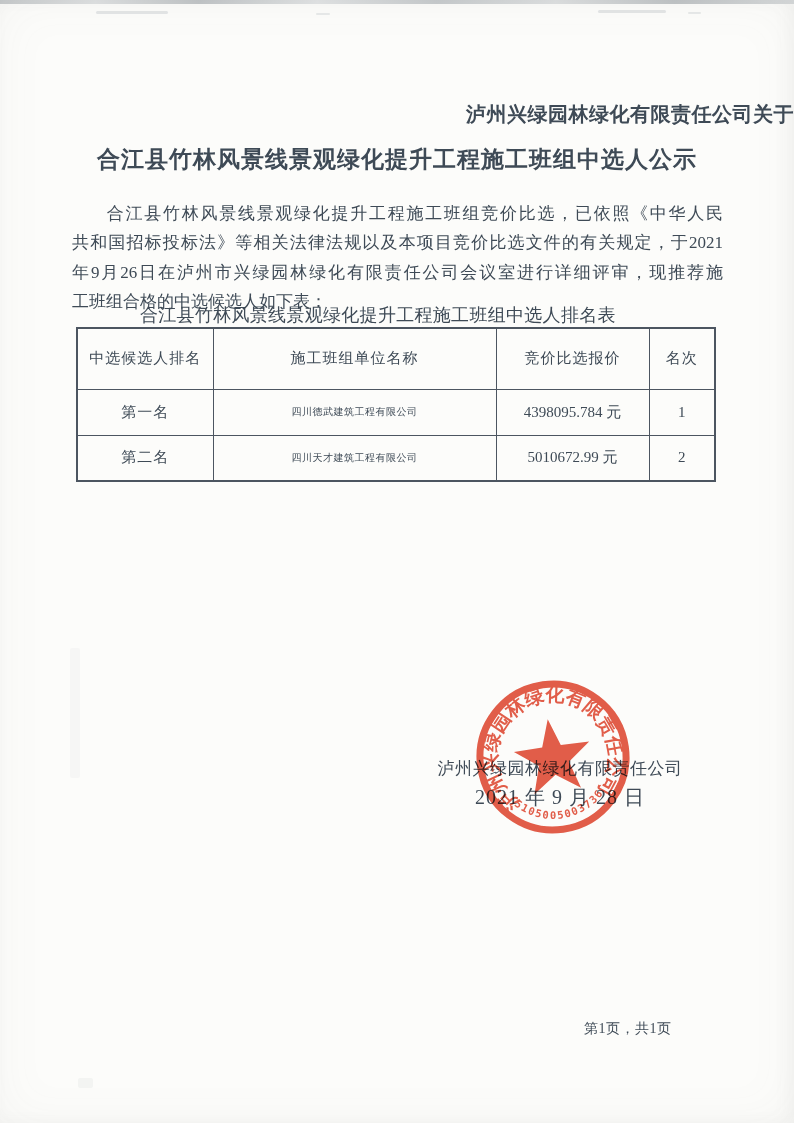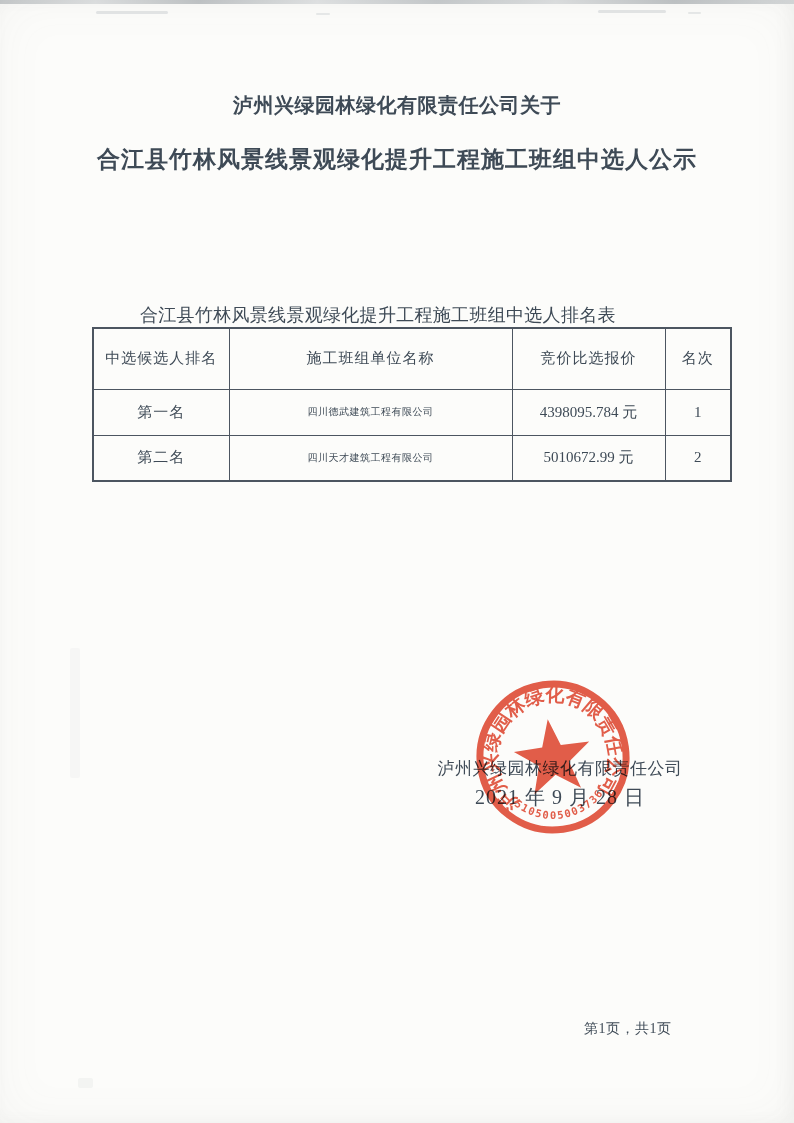--- a/index.html
+++ b/index.html
@@ -25,22 +25,22 @@
   }
   .smudge{position:absolute;background:#a9b0b5;border-radius:2px;}
   .smudge.s1{left:96px;top:11px;width:72px;height:3px;opacity:0.30;}
   .smudge.s2{left:316px;top:13px;width:14px;height:2px;opacity:0.25;}
   .smudge.s3{left:598px;top:10px;width:68px;height:3px;opacity:0.30;}
   .smudge.s4{left:688px;top:12px;width:13px;height:2px;opacity:0.25;}
   .smudge.s5{left:70px;top:648px;width:10px;height:130px;opacity:0.07;}
   .smudge.s6{left:78px;top:1078px;width:15px;height:10px;opacity:0.10;}
 
   .title1{
-    position:absolute;top:92px;left:0;right:0;
-    text-align:center;font-size:20px;font-weight:bold;letter-spacing:0.5px;
+    position:absolute;top:101px;left:0;right:0;
+    text-align:right;font-size:20px;font-weight:bold;letter-spacing:0.5px;
   }
   .title2{
     position:absolute;top:144px;left:0;right:0;
     text-align:center;font-size:23px;font-weight:bold;letter-spacing:1px;
   }
   .body-text{
     position:absolute;left:72px;top:199px;width:651px;
     font-size:17px;line-height:29.4px;
   }
   .para-line{text-align:justify;text-align-last:justify;}
@@ -49,21 +49,20 @@
 
   .table-caption{
     position:absolute;left:140px;top:303px;
     font-size:18px;letter-spacing:0.3px;
   }
   table.rank-table{
     position:absolute;left:76px;top:327px;width:638px;
     border-collapse:collapse;table-layout:fixed;
     border:2px solid var(--border);
     color:var(--text);
-    margin-left:16px;
   }
   .rank-table th,.rank-table td{
     border:1px solid var(--border);
     text-align:center;vertical-align:middle;
     font-weight:normal;padding:0 4px;
     overflow:hidden;white-space:nowrap;
   }
   .rank-table thead tr{height:61px;}
   .rank-table tbody tr{height:46px;}
   .rank-table th{font-size:15px;letter-spacing:1px;}
@@ -100,20 +99,26 @@
   <div class="smudge s1"></div>
   <div class="smudge s2"></div>
   <div class="smudge s3"></div>
   <div class="smudge s4"></div>
   <div class="smudge s5"></div>
   <div class="smudge s6"></div>
 
   <div class="title1">泸州兴绿园林绿化有限责任公司关于</div>
   <div class="title2">合江县竹林风景线景观绿化提升工程施工班组中选人公示</div>
 
+  <div class="body-text">
+    <div class="para-line first">合江县竹林风景线景观绿化提升工程施工班组竞价比选，已依照《中华人民</div>
+    <div class="para-line">共和国招标投标法》等相关法律法规以及本项目竞价比选文件的有关规定，于2021</div>
+    <div class="para-line">年9月26日在泸州市兴绿园林绿化有限责任公司会议室进行详细评审，现推荐施</div>
+    <div class="para-line last">工班组合格的中选候选人如下表：</div>
+  </div>
 
   <div class="table-caption">合江县竹林风景线景观绿化提升工程施工班组中选人排名表</div>
 
   <table class="rank-table">
     <colgroup>
       <col style="width:136px">
         <col style="width:283px">
         <col style="width:153px">
         <col style="width:66px">
     </colgroup>

